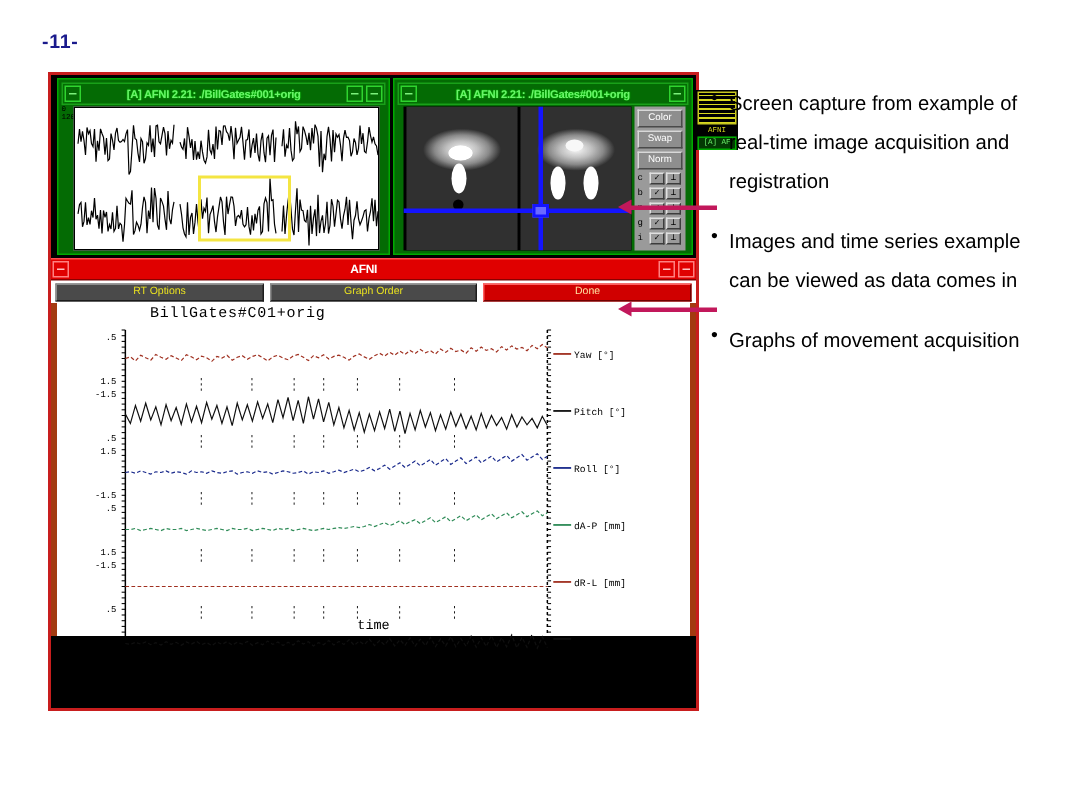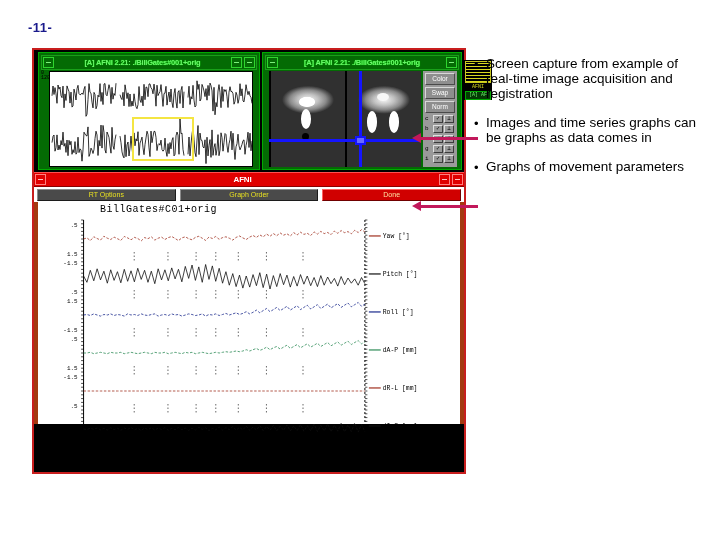--- a/index.html
+++ b/index.html
@@ -149,21 +149,21 @@
 
   
   .bullets{position:absolute;left:474px;top:56px;width:228px;}
   .bullet{
     display:flex;align-items:flex-start;margin-bottom:14px;
   }
   .bullet .dot{
     flex:0 0 auto;width:12px;color:#000;font-size:13px;line-height:17px;
   }
   .bullet .txt{
-    flex:1 1 auto;color:#000;font-size:13.5px;line-height:15px;
+    flex:1 1 auto;color:#000;font-size:13.5px;line-height:26px;
     font-family:"Liberation Sans", sans-serif;
   }
 
   
   .arrow{position:absolute;height:3px;background:#c2185b;}
   .arrow::before{
     content:"";position:absolute;left:-8px;top:-4px;
     width:0;height:0;border-top:5.5px solid transparent;border-bottom:5.5px solid transparent;
     border-right:9px solid #c2185b;
   }
@@ -481,32 +481,33 @@
         <line x1="267.52" y1="188" x2="267.52" y2="198" stroke="#000" stroke-width="0.6" stroke-dasharray="1.5 2"></line>
         <path d="M46.0 175.0L49.4 175.0L52.8 175.0L56.3 175.0L59.7 175.0L63.1 175.0L66.5 175.0L70.0 175.0L73.4 175.0L76.8 175.0L80.2 175.0L83.6 175.0L87.1 175.0L90.5 175.0L93.9 175.0L97.3 175.0L100.7 175.0L104.2 175.0L107.6 175.0L111.0 175.0L114.4 175.0L117.9 175.0L121.3 175.0L124.7 175.0L128.1 175.0L131.5 175.0L135.0 175.0L138.4 175.0L141.8 175.0L145.2 175.0L148.7 175.0L152.1 175.0L155.5 175.0L158.9 175.0L162.3 175.0L165.8 175.0L169.2 175.0L172.6 175.0L176.0 175.0L179.4 175.0L182.9 175.0L186.3 175.0L189.7 175.0L193.1 175.0L196.6 175.0L200.0 175.0L203.4 175.0L206.8 175.0L210.2 175.0L213.7 175.0L217.1 175.0L220.5 175.0L223.9 175.0L227.3 175.0L230.8 175.0L234.2 175.0L237.6 175.0L241.0 175.0L244.5 175.0L247.9 175.0L251.3 175.0L254.7 175.0L258.1 175.0L261.6 175.0L265.0 175.0L268.4 175.0L271.8 175.0L275.3 175.0L278.7 175.0L282.1 175.0L285.5 175.0L288.9 175.0L292.4 175.0L295.8 175.0L299.2 175.0L302.6 175.0L306.0 175.0L309.5 175.0L312.9 175.0L316.3 175.0L319.7 175.0L323.2 175.0L326.6 175.0L330.0 175.0" stroke="#a03020" stroke-width="0.8" fill="none" stroke-dasharray="2.5 1.6"></path>
         <line x1="334" y1="171.96" x2="346" y2="171.96" stroke="#a03020" stroke-width="1.2"></line>
         <text x="348" y="174.46" class="leg-txt">dR-L [mm]</text>
         <text x="40" y="162.84" text-anchor="end" class="ax-txt">-1.5</text>
         <text x="40" y="192" text-anchor="end" class="ax-txt">.5</text>
         <path d="M46.0 213.0L49.4 213.6L52.8 212.2L56.3 213.4L59.7 212.0L63.1 213.8L66.5 212.4L70.0 214.0L73.4 211.8L76.8 213.6L80.2 212.2L83.6 214.2L87.1 212.0L90.5 213.4L93.9 211.6L97.3 213.8L100.7 212.4L104.2 214.4L107.6 212.0L111.0 213.6L114.4 211.8L117.9 214.0L121.3 212.2L124.7 213.4L128.1 211.6L131.5 214.2L135.0 212.4L138.4 213.8L141.8 211.4L145.2 213.6L148.7 212.0L152.1 214.4L155.5 212.2L158.9 214.0L162.3 211.2L165.8 213.4L169.2 211.8L172.6 214.6L176.0 212.4L179.4 213.8L182.9 211.0L186.3 214.0L189.7 211.6L193.1 213.6L196.6 210.5L200.0 214.2L203.4 211.4L206.8 213.8L210.2 210.1L213.7 214.4L217.1 211.0L220.5 214.0L223.9 209.7L227.3 214.6L230.8 210.5L234.2 214.2L237.6 209.3L241.0 214.8L244.5 210.1L247.9 214.4L251.3 208.9L254.7 215.0L258.1 209.9L261.6 214.6L265.0 208.5L268.4 215.2L271.8 209.7L275.3 214.8L278.7 208.1L282.1 215.5L285.5 209.3L288.9 215.0L292.4 207.7L295.8 215.7L299.2 209.1L302.6 215.2L306.0 207.3L309.5 215.9L312.9 208.9L316.3 215.5L319.7 206.9L323.2 216.1L326.6 208.5L330.0 215.7" stroke="#101010" stroke-width="0.8" fill="none" stroke-dasharray="2.5 1.6"></path>
         <line x1="334" y1="209.96" x2="346" y2="209.96" stroke="#101010" stroke-width="1.2"></line>
         <text x="348" y="212.46" class="leg-txt">dI-S [mm]</text>
       </svg>
+    <div class="mot-xlabel">time</div>
   </div>
 </div>
 
 <div class="bullets">
   <div class="bullet">
     <span class="dot">•</span>
     <span class="txt">Screen capture from example of real-time image acquisition and registration</span>
   </div>
   <div class="bullet">
     <span class="dot">•</span>
-    <span class="txt">Images and time series graphs can be graphs as data comes in</span>
+    <span class="txt">Images and time series example can be viewed as data comes in</span>
   </div>
   <div class="bullet">
     <span class="dot">•</span>
-    <span class="txt">Graphs of movement parameters</span>
+    <span class="txt">Graphs of movement acquisition</span>
   </div>
 </div>
 
 <div class="arrow" style="left:420px;top:137px;width:58px;"></div>
 <div class="arrow" style="left:420px;top:205px;width:58px;"></div>
 
 </body></html>

